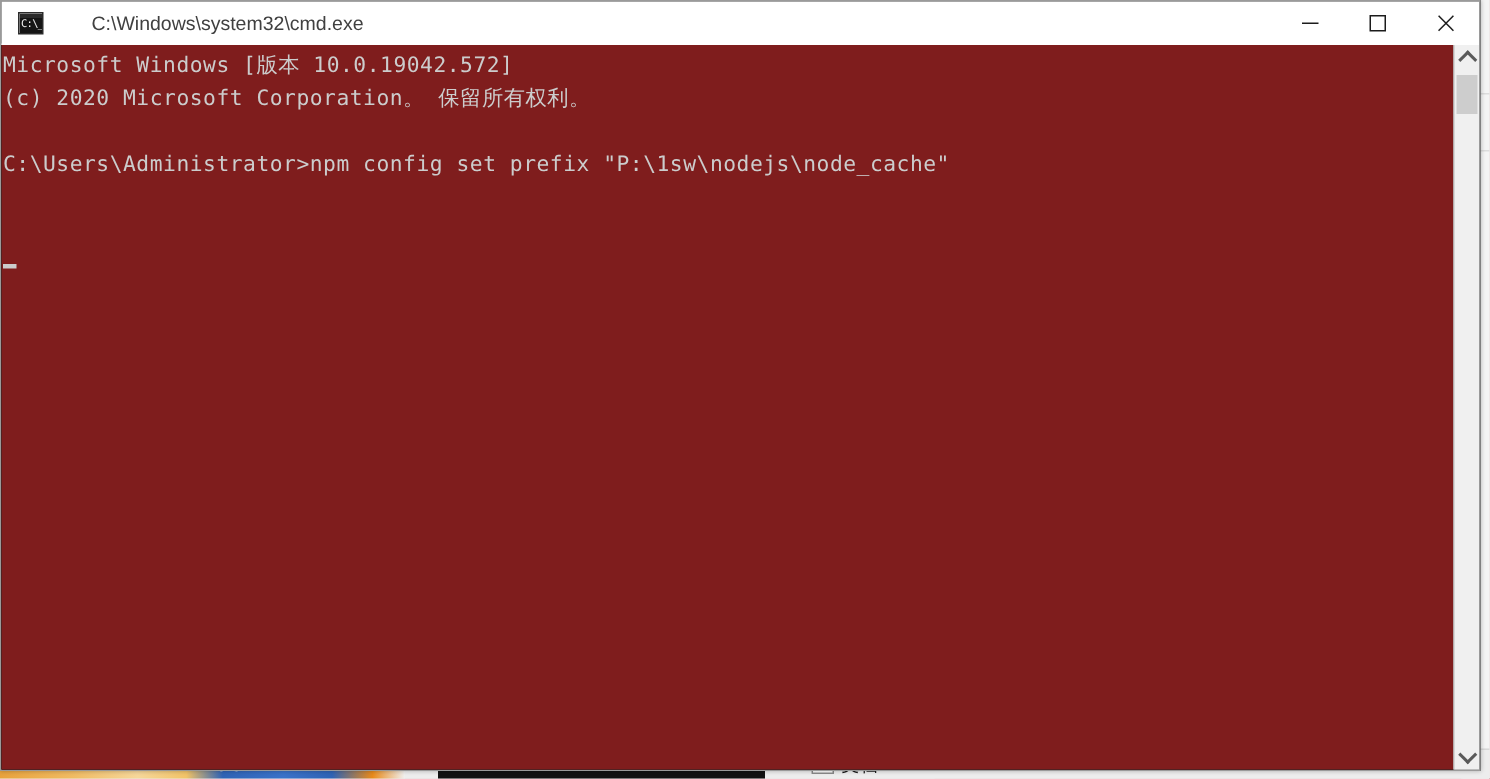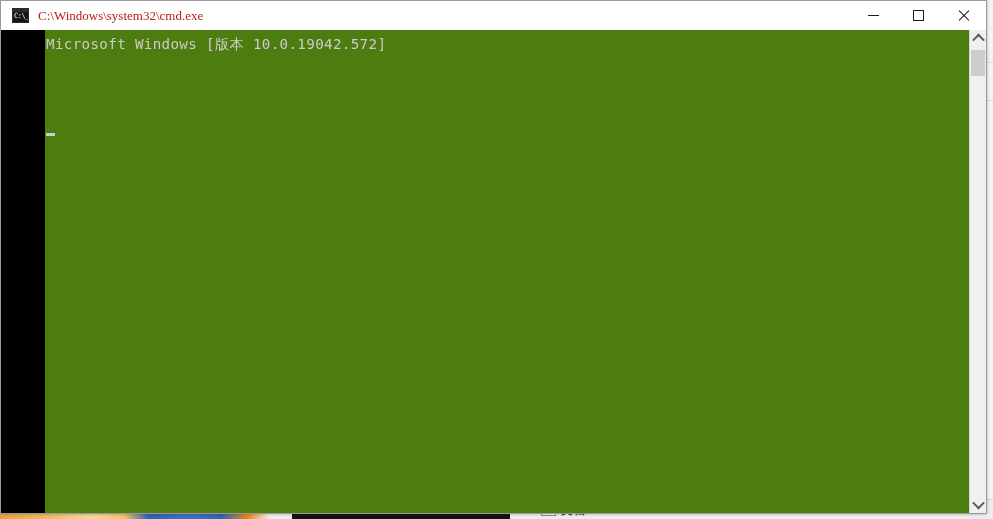--- a/index.html
+++ b/index.html
@@ -194,20 +194,21 @@
 
   
   #titlebar {
     height: 28px;
     flex: 0 0 28px;
     background: #ffffff;
     display: flex;
     align-items: center;
     position: relative;
     border-bottom: 1px solid #ffffff;
+    gap: 23px;
   }
   #title-icon {
     width: 17px;
     height: 15px;
     margin-left: 11px;
     margin-right: 9px;
     flex: 0 0 auto;
     background: #ffffff;
     border: 1px solid #2b2b2b;
     box-sizing: border-box;
@@ -230,23 +231,23 @@
     position: absolute;
     left: 1px;
     top: 3px;
     font-family: "DejaVu Sans Mono", monospace;
     font-size: 7px;
     line-height: 9px;
     color: #f4f4f4;
     letter-spacing: -0.5px;
   }
   #title-text {
-    font-family: Liberation Serif, serif;
+    font-family: Liberation Sans, sans-serif;
     font-size: 13px;
-    color: #b91c1c;
+    color: #404040;
     white-space: nowrap;
     line-height: 13px;
   }
   #window-controls {
     margin-left: auto;
     display: flex;
     height: 28px;
     flex: 0 0 auto;
   }
   .wc-btn {
@@ -291,25 +292,24 @@
 
   
   #console-area {
     flex: 1 1 auto;
     display: flex;
     min-height: 0;
     background: #000000;
   }
   #console-text {
     flex: 1 1 auto;
-    background: #4d7c0f;
+    background: #7f1d1d;
     padding: 3px 0 0 1px;
     overflow: hidden;
     min-width: 0;
-    margin-left: 44px;
   }
   .cline {
     font-family: "DejaVu Sans Mono", monospace;
     font-size: 14.2px;
     line-height: 22px;
     color: #cccccc;
     white-space: pre;
     letter-spacing: 0.35px;
     height: 22px;
   }
@@ -430,21 +430,23 @@
       <div class="wc-btn close">
         <span class="wc-glyph gl-close"></span>
       </div>
     </div>
   </div>
 
   <div id="console-area">
 
     <div id="console-text">
       <div class="cline">Microsoft Windows [版本 10.0.19042.572]</div>
+      <div class="cline">(c) 2020 Microsoft Corporation。 保留所有权利。</div>
       <div class="cline blank"></div>
+      <div class="cline">C:\Users\Administrator&gt;npm config set prefix "P:\1sw\nodejs\node_cache"</div>
       <div class="cline blank"></div>
       <div class="cline blank"></div>
       <div class="cline"><span class="cursor-block"></span></div>
     </div>
 
     <div id="console-scrollbar">
       <div class="sb-arrow up">
         <span class="chev"></span>
       </div>
       <div id="sb-track">

